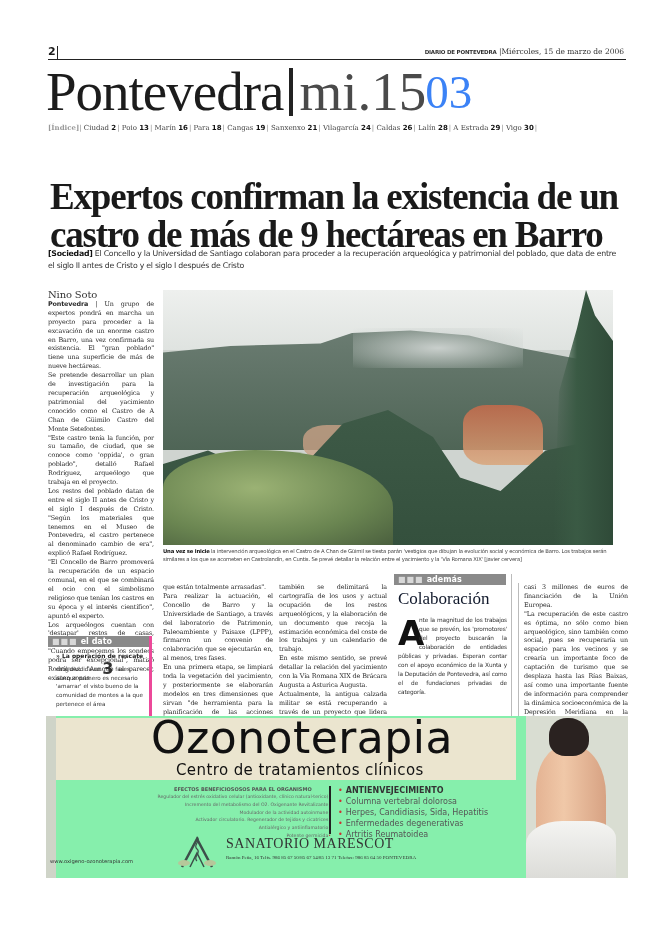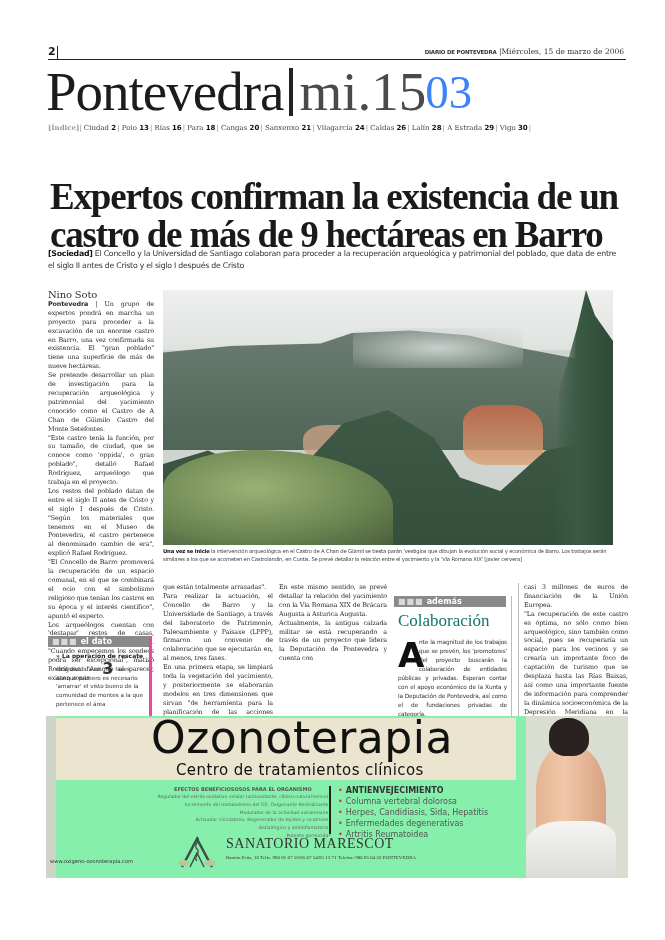--- a/index.html
+++ b/index.html
@@ -47,24 +47,24 @@
   .caption { position: absolute; left: 163px; top: 548px; width: 455px; font-family: "DejaVu Sans", sans-serif; font-size: 5.3px; line-height: 7.8px; color: #444; letter-spacing: -0.2px; }
   .caption .lead { font-weight: bold; color: #111; }
 
   .dato-box { position: absolute; left: 48px; top: 636px; width: 104px; height: 84px; border-right: 3px solid #ec4899; }
   .dato-head { background: #8a8a8a; color: #fff; font-family: "DejaVu Sans", sans-serif; font-weight: bold; font-size: 8px; height: 11px; line-height: 11px; padding-left: 4px; }
   .dato-head .dots { color: #d8d8d8; letter-spacing: 1px; margin-right: 3px; }
   .dato-title { font-family: "DejaVu Sans", sans-serif; font-weight: bold; font-size: 6px; margin: 5px 0 0 8px; color: #222; }
   .dato-body { font-family: "DejaVu Sans", sans-serif; font-size: 5.6px; line-height: 8.7px; color: #333; margin: 6px 0 0 8px; width: 90px; }
   .dato-body .big { font-family: "DejaVu Sans", sans-serif; font-weight: bold; font-size: 16px; line-height: 8px; vertical-align: -3px; }
 
-  .ademas-box { position: absolute; left: 394px; top: 596px; width: 118px; height: 142px; border-right: 1px solid #bbb; padding-right: 4px; }
+  .ademas-box { position: absolute; left: 394px; top: 574px; width: 118px; height: 142px; border-right: 1px solid #bbb; padding-right: 4px; }
   .ademas-head { background: #8a8a8a; color: #fff; font-family: "DejaVu Sans", sans-serif; font-weight: bold; font-size: 8px; height: 11px; line-height: 11px; padding-left: 4px; width: 112px; }
   .ademas-head .dots { color: #d8d8d8; letter-spacing: 1px; margin-right: 3px; }
-  .ademas-title { font-family: "Liberation Serif", serif; font-size: 17px; color: #0f766e; margin: 4px 0 0 4px; }
+  .ademas-title { font-family: "Liberation Serif", serif; font-size: 17px; color: #0f172a; margin: 4px 0 0 4px; }
   .ademas-body { font-family: "DejaVu Sans", sans-serif; font-size: 5.8px; line-height: 9px; color: #333; margin: 7px 0 0 4px; text-align: justify; letter-spacing: -0.15px; }
   .dropcap { float: left; font-family: "DejaVu Sans", sans-serif; font-weight: bold; font-size: 34px; line-height: 30px; width: 17px; margin: 2px 4px 0 0; color: #111; }
 
   .col-div { position: absolute; width: 1px; background: #bbb; }
   .cont { font-family: "DejaVu Sans", sans-serif; font-size: 4.8px; font-weight: bold; float: right; margin-top: 1px; }
 
   .ad-rule { position: absolute; left: 46px; top: 728px; width: 582px; height: 3px; background: #333; }
   .ad { position: absolute; left: 46px; top: 716px; width: 582px; height: 162px; background: #86efac; overflow: hidden; }
   .ad-strip { position: absolute; left: 0; top: 0; width: 10px; height: 162px; background: #cfd4c8; }
   .ad-cream { position: absolute; left: 10px; top: 2px; width: 460px; height: 62px; background: #ebe5cf; }
@@ -100,23 +100,23 @@
 </div>
 
 <div class="section-head">
   <span class="section-name">Pontevedra</span><span class="section-sep"></span><span class="section-date-a">mi.15</span><span class="section-date-b">03</span>
 </div>
 
 <div class="index-bar">
   <span class="idx-label">[Índice]</span><span class="sep">|</span>
   <span class="idx-item"><span>Ciudad</span> <span class="idx-num">2</span></span><span class="sep">|</span>
   <span class="idx-item"><span>Poio</span> <span class="idx-num">13</span></span><span class="sep">|</span>
-  <span class="idx-item"><span>Rías</span> <span class="idx-num">16</span></span><span class="sep">|</span>
+  <span class="idx-item"><span>Marín</span> <span class="idx-num">16</span></span><span class="sep">|</span>
   <span class="idx-item"><span>Para</span> <span class="idx-num">18</span></span><span class="sep">|</span>
-  <span class="idx-item"><span>Cangas</span> <span class="idx-num">20</span></span><span class="sep">|</span>
+  <span class="idx-item"><span>Cangas</span> <span class="idx-num">19</span></span><span class="sep">|</span>
   <span class="idx-item"><span>Sanxenxo</span> <span class="idx-num">21</span></span><span class="sep">|</span>
   <span class="idx-item"><span>Vilagarcía</span> <span class="idx-num">24</span></span><span class="sep">|</span>
   <span class="idx-item"><span>Caldas</span> <span class="idx-num">26</span></span><span class="sep">|</span>
   <span class="idx-item"><span>Lalín</span> <span class="idx-num">28</span></span><span class="sep">|</span>
   <span class="idx-item"><span>A Estrada</span> <span class="idx-num">29</span></span><span class="sep">|</span>
   <span class="idx-item"><span>Vigo</span> <span class="idx-num">30</span></span><span class="sep">|</span>
 </div>
 
 <h1 class="headline">Expertos confirman la existencia de un castro de más de 9 hectáreas en Barro</h1>
 
@@ -151,20 +151,21 @@
 </div>
 
 <div class="col" style="left:163px; top:583px; width:110px;">
   <p>que están totalmente arrasadas".</p>
   <p>Para realizar la actuación, el Concello de Barro y la Universidade de Santiago, a través del laboratorio de Patrimonio, Paleoambiente y Paisaxe (LPPP), firmaron un convenio de colaboración que se ejecutarán en, al menos, tres fases.</p>
   <p>En una primera etapa, se limpiará toda la vegetación del yacimiento, y posteriormente se elaborarán modelos en tres dimensiones que sirvan "de herramienta para la planificación de las acciones sucesivas".</p>
   <p>En el marco de esta misma fase</p>
 </div>
 
 <div class="col" style="left:279px; top:583px; width:108px;">
+  <p>también se delimitará la cartografía de los usos y actual ocupación de los restos arqueológicos, y la elaboración de un documento que recoja la estimación económica del coste de los trabajos y un calendario de trabajo.</p>
   <p>En este mismo sentido, se prevé detallar la relación del yacimiento con la Vía Romana XIX de Brácara Augusta a Asturica Augusta.</p>
   <p>Actualmente, la antigua calzada militar se está recuperando a través de un proyecto que lidera la Deputación de Pontevedra y cuenta con</p>
 </div>
 
 <div class="ademas-box">
   <div class="ademas-head"><span class="dots">■■■</span><span>además</span></div>
   <div class="ademas-title">Colaboración</div>
   <div class="ademas-body">
     <span class="dropcap">A</span><span>nte la magnitud de los trabajos que se prevén, los 'promotores' del proyecto buscarán la colaboración de entidades públicas y privadas. Esperan contar con el apoyo económico de la Xunta y la Deputación de Pontevedra, así como el de fundaciones privadas de categoría.</span>
   </div>

